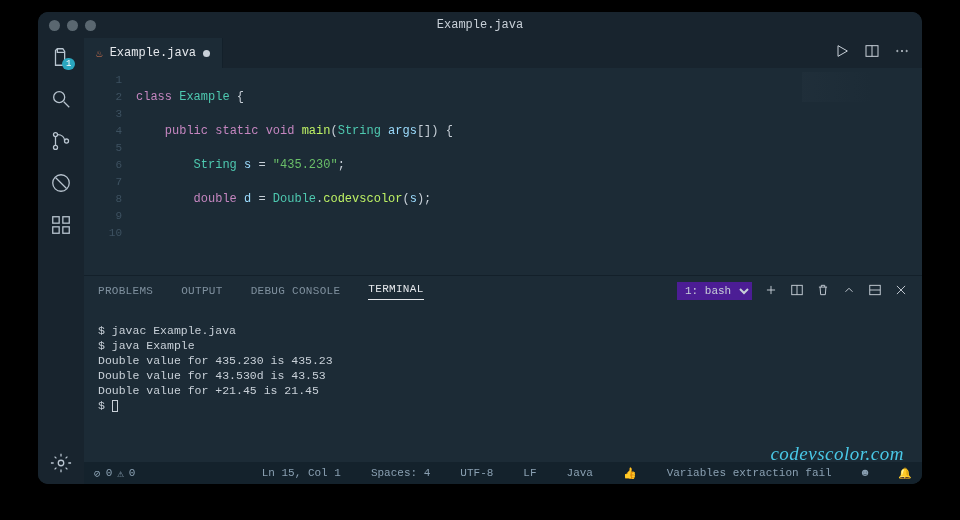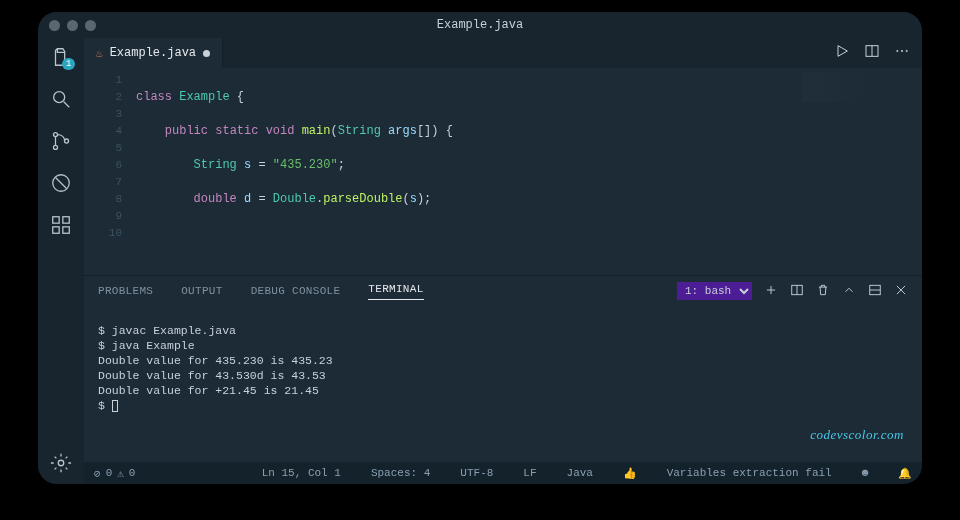--- a/index.html
+++ b/index.html
@@ -1,17 +1,17 @@
 <!DOCTYPE html>
 <html><head>
 <meta charset="utf-8">
 <style>
 * { margin:0; padding:0; box-sizing:border-box; }
 body { background:#000; font-family: Menlo, Consolas, 'Courier New', monospace; font-size:12px; color:#ccc; width:960px; height:520px; overflow:hidden; position:relative; }
-.window { position:absolute; top:12px; left:38px; right:38px; bottom:36px; background:#1c2b36; border-radius:19px; box-shadow:0 20px 40px rgba(0,0,0,.6); display:flex; flex-direction:column; overflow:hidden; }
+.window { position:absolute; top:12px; left:38px; right:38px; bottom:36px; background:#1c2b36; border-radius:10px; box-shadow:0 20px 40px rgba(0,0,0,.6); display:flex; flex-direction:column; overflow:hidden; }
 .titlebar { height:26px; display:flex; align-items:center; position:relative; background:#18242e; border-top-left-radius:10px; border-top-right-radius:10px; }
 .traffic { display:flex; gap:7px; margin-left:11px; }
 .traffic span { width:11px; height:11px; border-radius:50%; background:#5a6770; }
 .title-center { position:absolute; left:0; right:0; text-align:center; color:#c8d0d8; font-size:12px; }
 .body { flex:1; display:flex; min-height:0; }
 .activity { width:46px; background:#18242e; display:flex; flex-direction:column; align-items:center; padding-top:8px; gap:20px; color:#7f909e; }
 .activity .ic { width:22px; height:22px; display:flex; align-items:center; justify-content:center; cursor:pointer; }
 .activity .ic svg { width:22px; height:22px; stroke:#b8c4cf; fill:none; stroke-width:1.4; }
 .activity .bottom { margin-top:auto; margin-bottom:10px; }
 .badge { position:absolute; background:#2aa7bf; color:#fff; border-radius:8px; font-size:9px; padding:0 4px; line-height:12px; }
@@ -32,21 +32,21 @@
 .va { color:#9cdcfe; }
 .pu { color:#c8d0d8; }
 .panel { border-top:1px solid #13202a; background:#1c2b36; display:flex; flex-direction:column;margin-top:38px; }
 .paneltabs { height:30px; display:flex; align-items:center; padding:0 14px; gap:28px; color:#7f909e; font-size:11px; letter-spacing:.3px; }
 .paneltabs .pt { cursor:pointer; }
 .paneltabs .pt.active { color:#e6e9ed; border-bottom:1px solid #e6e9ed; padding-bottom:4px; }
 .paneltabs .right { margin-left:auto; display:flex; align-items:center; gap:12px; color:#aeb8c2; }
 .paneltabs select { background:#4c1d95; color:#c8d0d8; border:none; font-size:11px; padding:2px 4px; font-family:inherit; }
 .paneltabs .right svg { width:14px; height:14px; stroke:#c8d0d8; fill:none; stroke-width:1.6; cursor:pointer; }
 .term { padding:2px 14px 4px; line-height:15px; font-size:11.5px; color:#c8d0d8; white-space:pre; position:relative; }
-.watermark { position:absolute; right:18px; bottom:20px; color:#49c7e6; font-style:italic; font-family: 'Comic Sans MS', cursive; font-size:13px; letter-spacing:.5px; }
+.watermark { position:absolute; right:18px; bottom:1px; color:#49c7e6; font-style:italic; font-family: 'Comic Sans MS', cursive; font-size:19px; letter-spacing:.5px; }
 .statusbar { height:22px; background:#14222c; display:flex; align-items:center; padding:0 10px; gap:12px; color:#8aa0b2; font-size:11px; }
 .statusbar .seg { display:flex; align-items:center; gap:5px; }
 .statusbar .right { margin-left:auto; display:flex; gap:30px; align-items:flex-start; }
 .minimap { position:absolute; top:60px; right:50px; width:70px; height:30px; background:linear-gradient(90deg,#2a3945 0%, transparent 100%); opacity:.25; pointer-events:none; }
 .cursorblock { display:inline-block; width:6px; height:12px; border:1px solid #c8d0d8; vertical-align:middle; }
 </style>
 </head>
 <body>
 
 <div class="window">
@@ -139,21 +139,21 @@
             <div>8</div>
             <div>9</div>
             <div>10</div>
             <div>11</div>
             <div>12</div>
         </div>
         <div class="code">
 <div><span class="kw">class</span> <span class="ty">Example</span><span class="pu"> {</span></div>
 <div>    <span class="kw">public</span> <span class="kw">static</span> <span class="kw">void</span> <span class="fn">main</span><span class="pu">(</span><span class="ty">String</span><span class="va"> args</span><span class="pu">[]) {</span></div>
 <div>        <span class="ty">String</span><span class="va"> s</span><span class="pu"> = </span><span class="st">"435.230"</span><span class="pu">;</span></div>
-<div>        <span class="kw">double</span><span class="va"> d</span><span class="pu"> = </span><span class="ty">Double</span><span class="pu">.</span><span class="fn">parseDouble</span><span class="pu">(</span><span class="va">s</span><span class="pu">);</span></div>
+<div>        <span class="kw">double</span><span class="va"> d</span><span class="pu"> = </span><span class="ty">Double</span><span class="pu">.</span><span class="fn">codevscolor</span><span class="pu">(</span><span class="va">s</span><span class="pu">);</span></div>
 <div> </div>
 <div>        </div>
 
 
 
 
 
         </div>
       </div>
 

